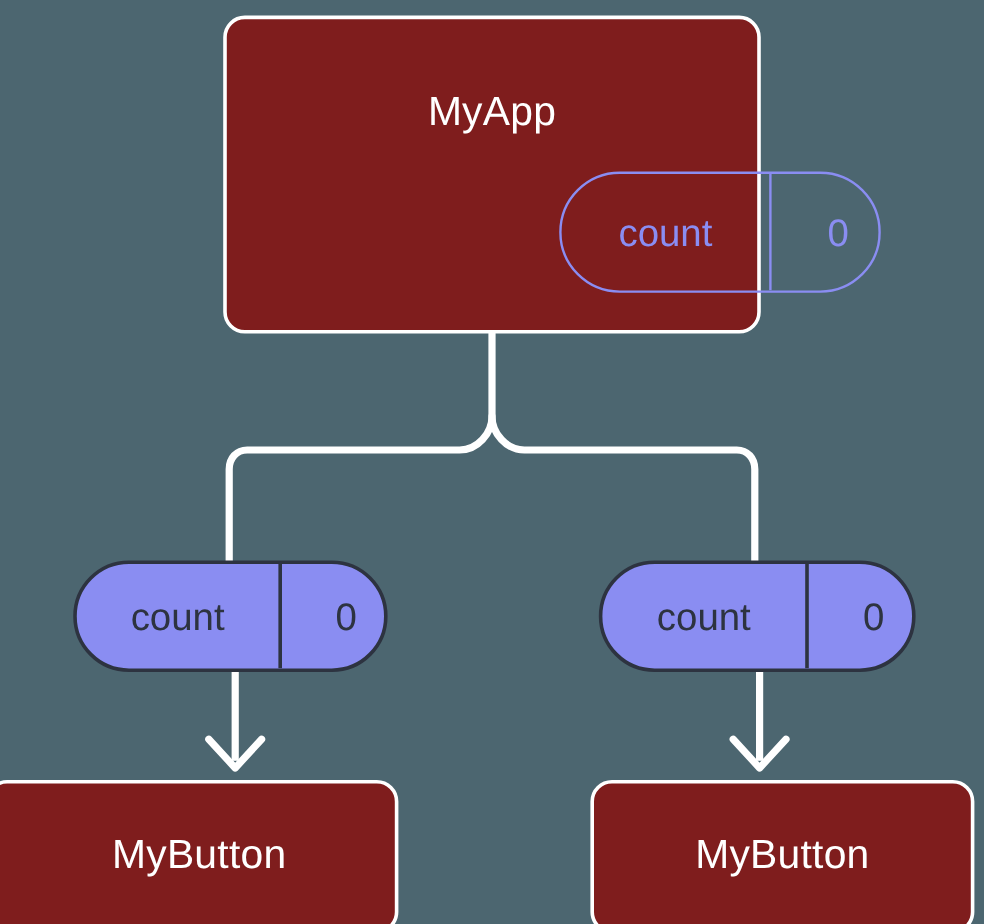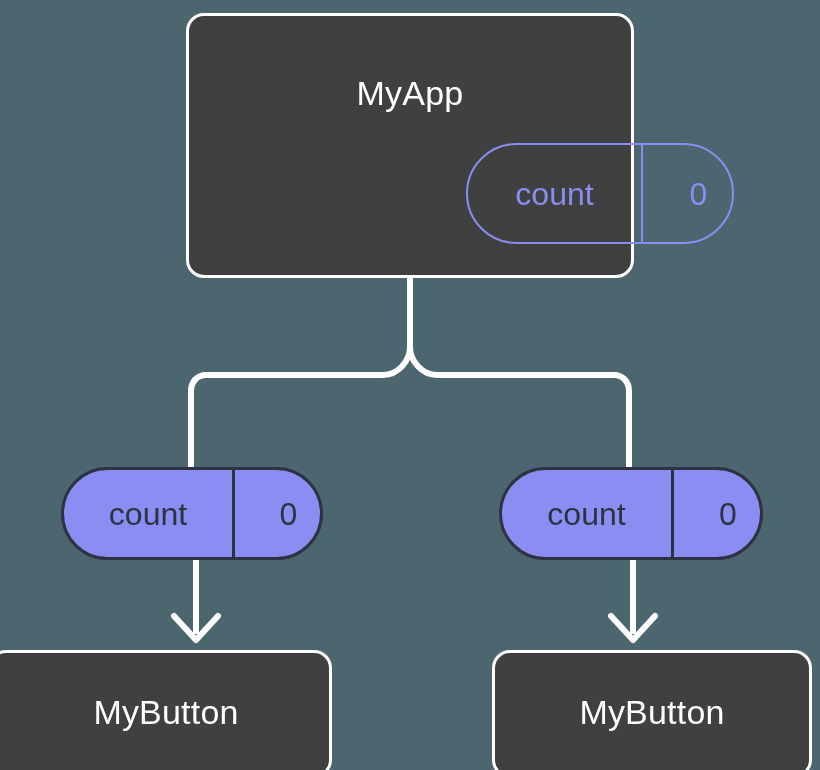--- a/index.html
+++ b/index.html
@@ -22,21 +22,21 @@
     position: absolute;
     left: 0;
     top: 0;
     width: 820px;
     height: 770px;
   }
 
   
   .node-box {
     position: absolute;
-    background: #404040;
+    background: #7f1d1d;
     border: 3px solid #ffffff;
     border-radius: 18px;
     box-sizing: border-box;
   }
   .node-title {
     position: absolute;
     left: 0;
     right: 0;
     text-align: center;
     color: #ffffff;

